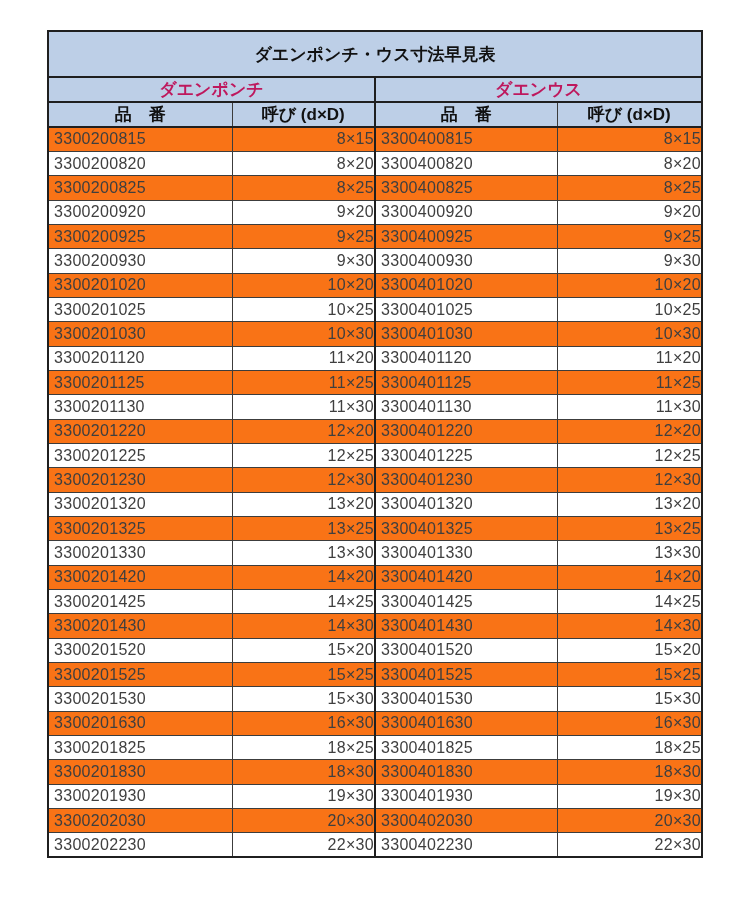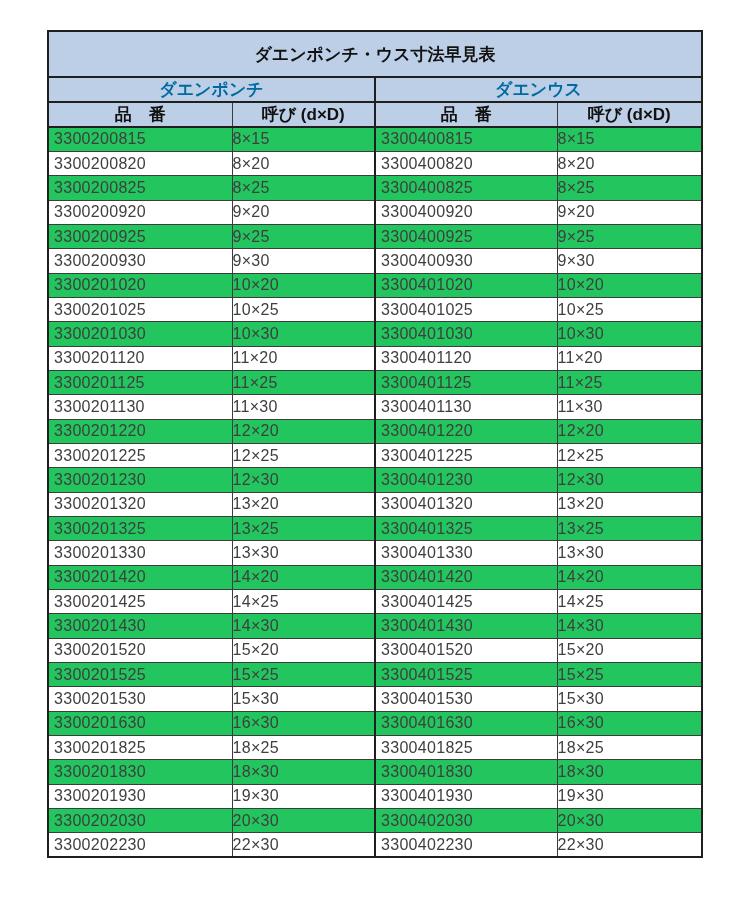--- a/index.html
+++ b/index.html
@@ -40,42 +40,42 @@
     font-weight: bold;
     color: #111111;
     text-align: center;
     border-bottom: 2px solid #1f1f1f;
   }
   tr.section-row th {
     height: 23px;
     background: #bdcfe7;
     font-size: 17px;
     font-weight: bold;
-    color: #0369a1;
+    color: #be185d;
     text-align: center;
     border-bottom: 2px solid #1f1f1f;
   }
   tr.colhead-row th {
     height: 24px;
     background: #bdcfe7;
     font-size: 17px;
     font-weight: bold;
     color: #111111;
     text-align: center;
     border-bottom: 2px solid #1f1f1f;
   }
   tbody td {
     height: 24.35px;
     font-size: 16px;
     color: #3f3f3f;
     letter-spacing: 0.3px;
   }
   td.part-no   { text-align: left; padding-left: 5px; }
-  td.size-call { text-align: left; }
-  tr.alt td    { background: #22c55e; margin-left: 38px; }
+  td.size-call { text-align: right; }
+  tr.alt td    { background: #f97316; margin-left: 38px; }
   tr:not(.alt) td { background: #ffffff; }
   
   .half-split { border-left: 2px solid #1f1f1f !important; }
 </style>
 </head>
 <body>
 
 <div class="page">
   <table class="size-table">
     <colgroup>

